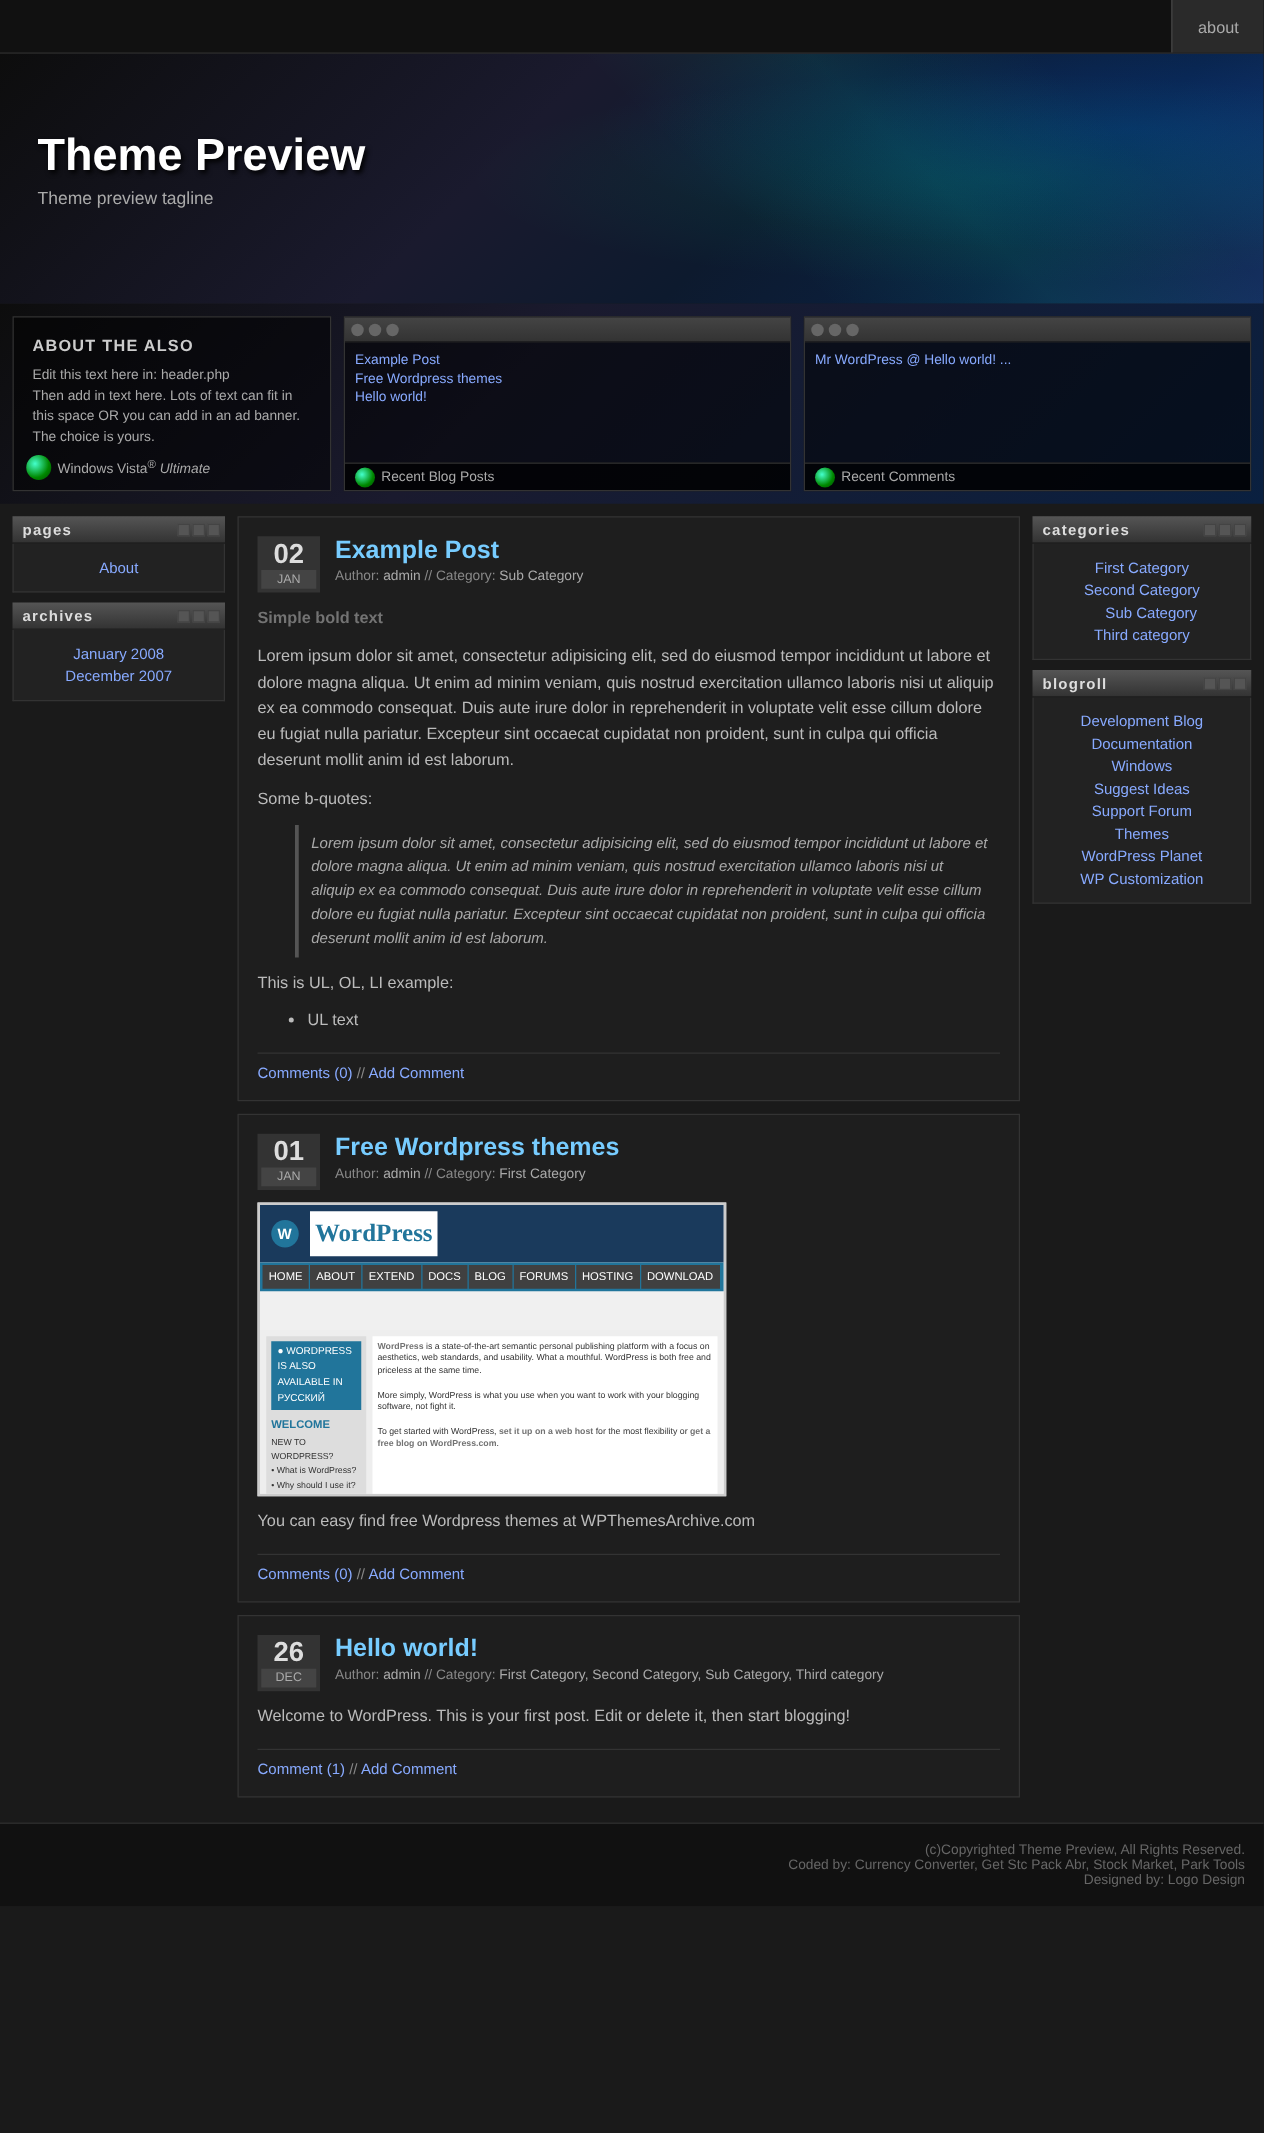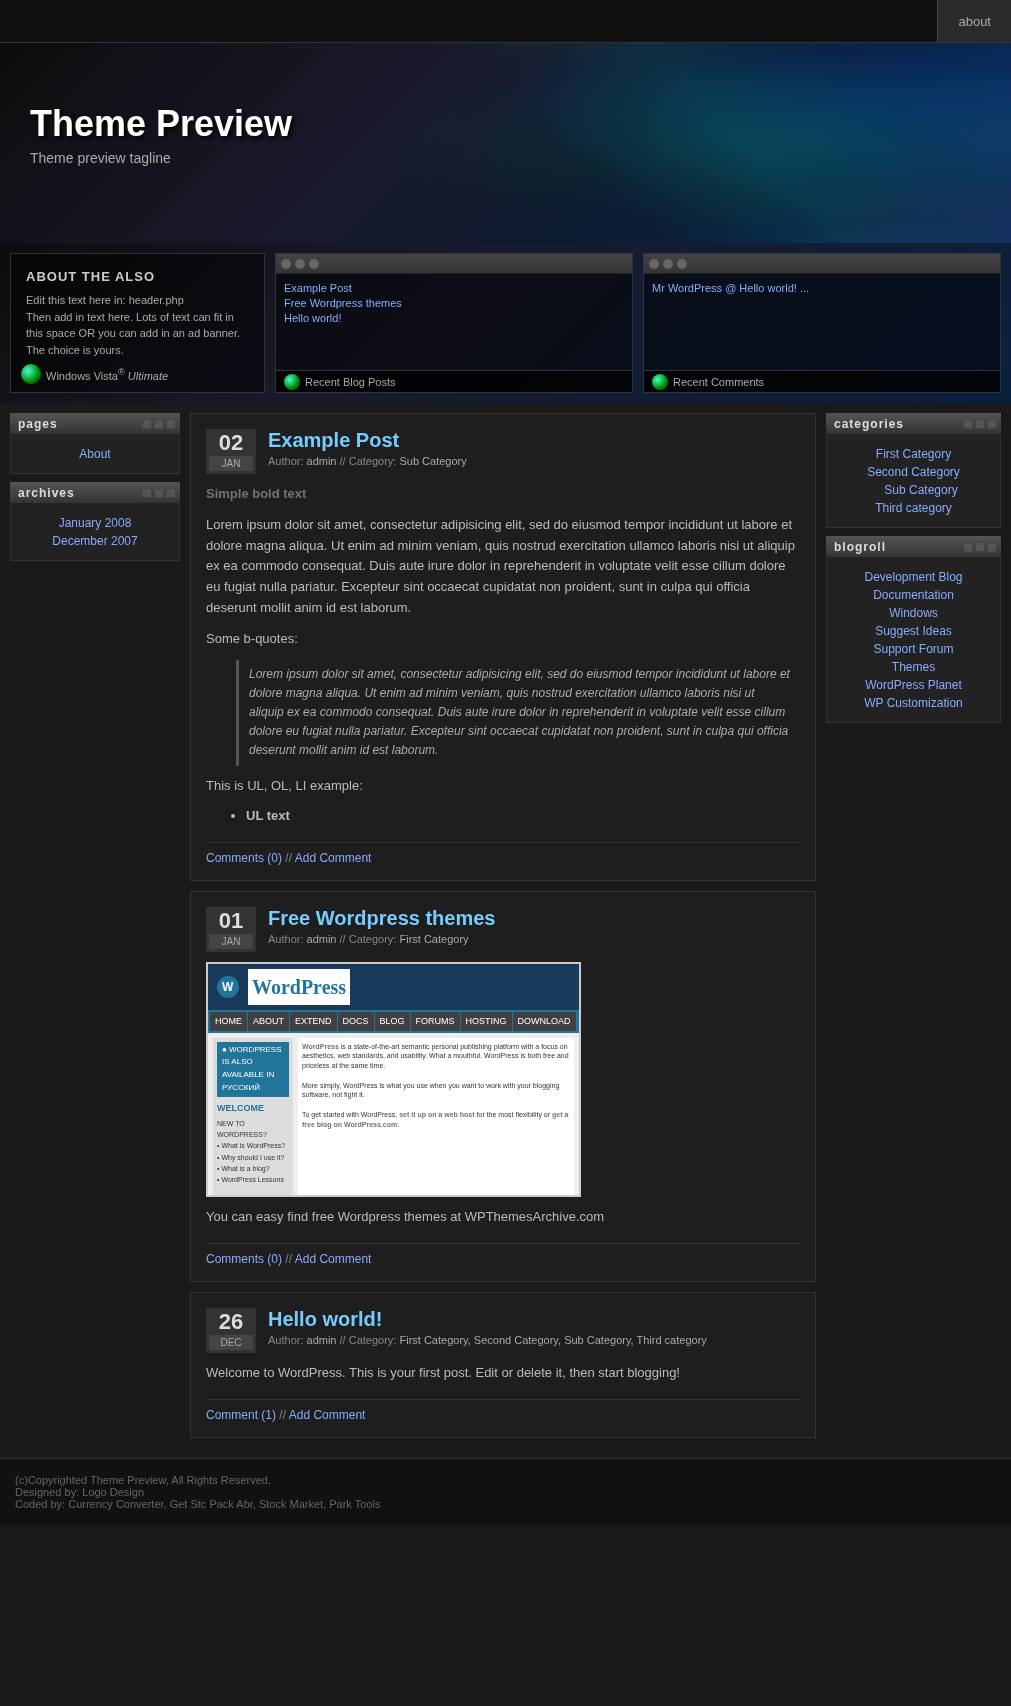--- a/index.html
+++ b/index.html
@@ -231,21 +231,21 @@
     .post-body blockquote {
       border-left: 3px solid #555;
       margin: 10px 0 10px 30px;
       padding: 5px 10px;
       color: #aaa;
       font-style: italic;
       font-size: 12px;
       line-height: 1.6;
     }
     .post-body ul { margin-left: 40px; margin-bottom: 10px; }
-    .post-body li { margin: 2px 0; font-weight: bold; }
+    .post-body li { margin: 2px 0; }
     .post-footer {
       border-top: 1px solid #333;
       margin-top: 15px;
       padding-top: 8px;
       color: #888;
       font-size: 12px;
     }
     .post-footer a { color: #8af; text-decoration: none; }
 
     
@@ -266,36 +266,36 @@
       background: #1a3a5c;
       padding: 5px 8px;
       display: flex;
       align-items: center;
       gap: 8px;
     }
     .wp-logo { width: 24px; height: 24px; }
     .wp-wordmark { color: #21759b; font-size: 20px; font-weight: bold; font-family: Georgia, serif; background: #fff; padding: 2px 4px; }
     .wp-nav { background: #21759b; width: 100%; display: flex; gap: 1px; padding: 2px; }
     .wp-nav span { color: #fff; font-size: 9px; padding: 2px 5px; background: #404040; }
-    .wp-body { background: #eee; width: 100%; flex: 1; display: flex; padding: 5px; gap: 5px; font-size: 8px; color: #333; }
+    .wp-body { background: #eee; width: 100%; flex: 1; display: flex; padding: 5px; gap: 5px; font-size: 8px; color: #333; margin-top: 31px; }
     .wp-sidebar-col { width: 80px; background: #ddd; padding: 4px; }
     .wp-main-col { flex: 1; background: #fff; padding: 4px; }
     .wp-notice { background: #21759b; color: #fff; font-size: 8px; padding: 2px 5px; margin-bottom: 4px; }
 
     
     #sidebar-right {
       width: 175px;
       flex-shrink: 0;
       margin-left: 10px;
     }
 
     
     #footer {
       background: #111;
-      text-align: left;
+      text-align: right;
       padding: 15px;
       color: #666;
       font-size: 11px;
       border-top: 1px solid #333;
     }
 
     .categories-list { list-style: none; }
     .categories-list li { margin: 3px 0; }
     .categories-list li a { color: #8af; text-decoration: none; font-size: 12px; }
     .categories-list li.sub { padding-left: 15px; }
@@ -551,15 +551,15 @@
         <a>WP Customization</a>
       </div>
     </div>
 
   </div>
 
 </div>
 
 <div id="footer">
   <p>(c)Copyrighted Theme Preview, All Rights Reserved.</p>
+  <p>Coded by: Currency Converter, Get Stc Pack Abr, Stock Market, Park Tools</p>
   <p>Designed by: Logo Design</p>
-  <p>Coded by: Currency Converter, Get Stc Pack Abr, Stock Market, Park Tools</p>
 </div>
 
 </body></html>

